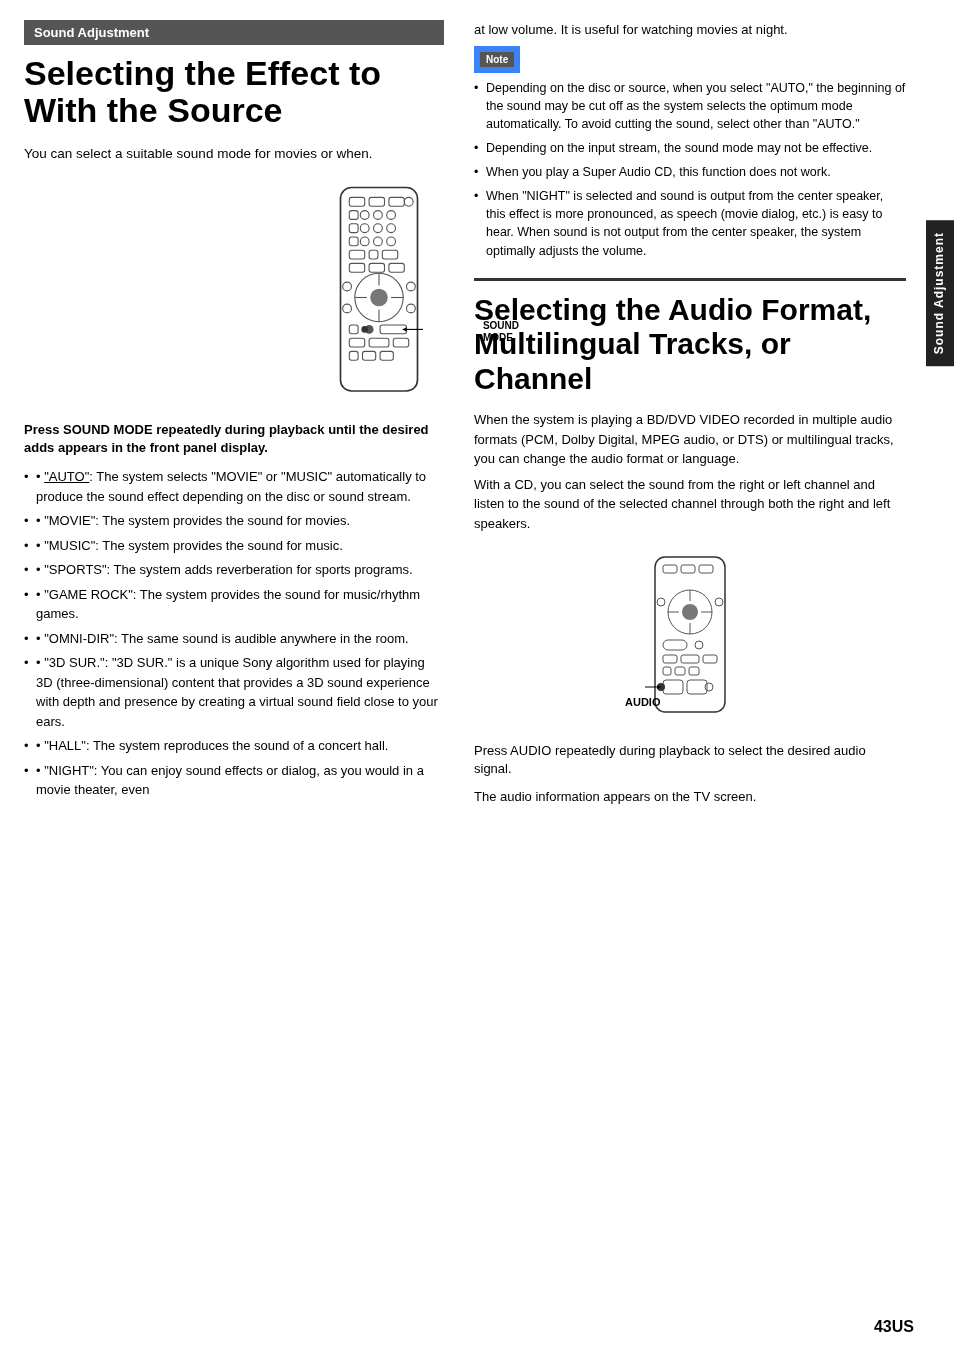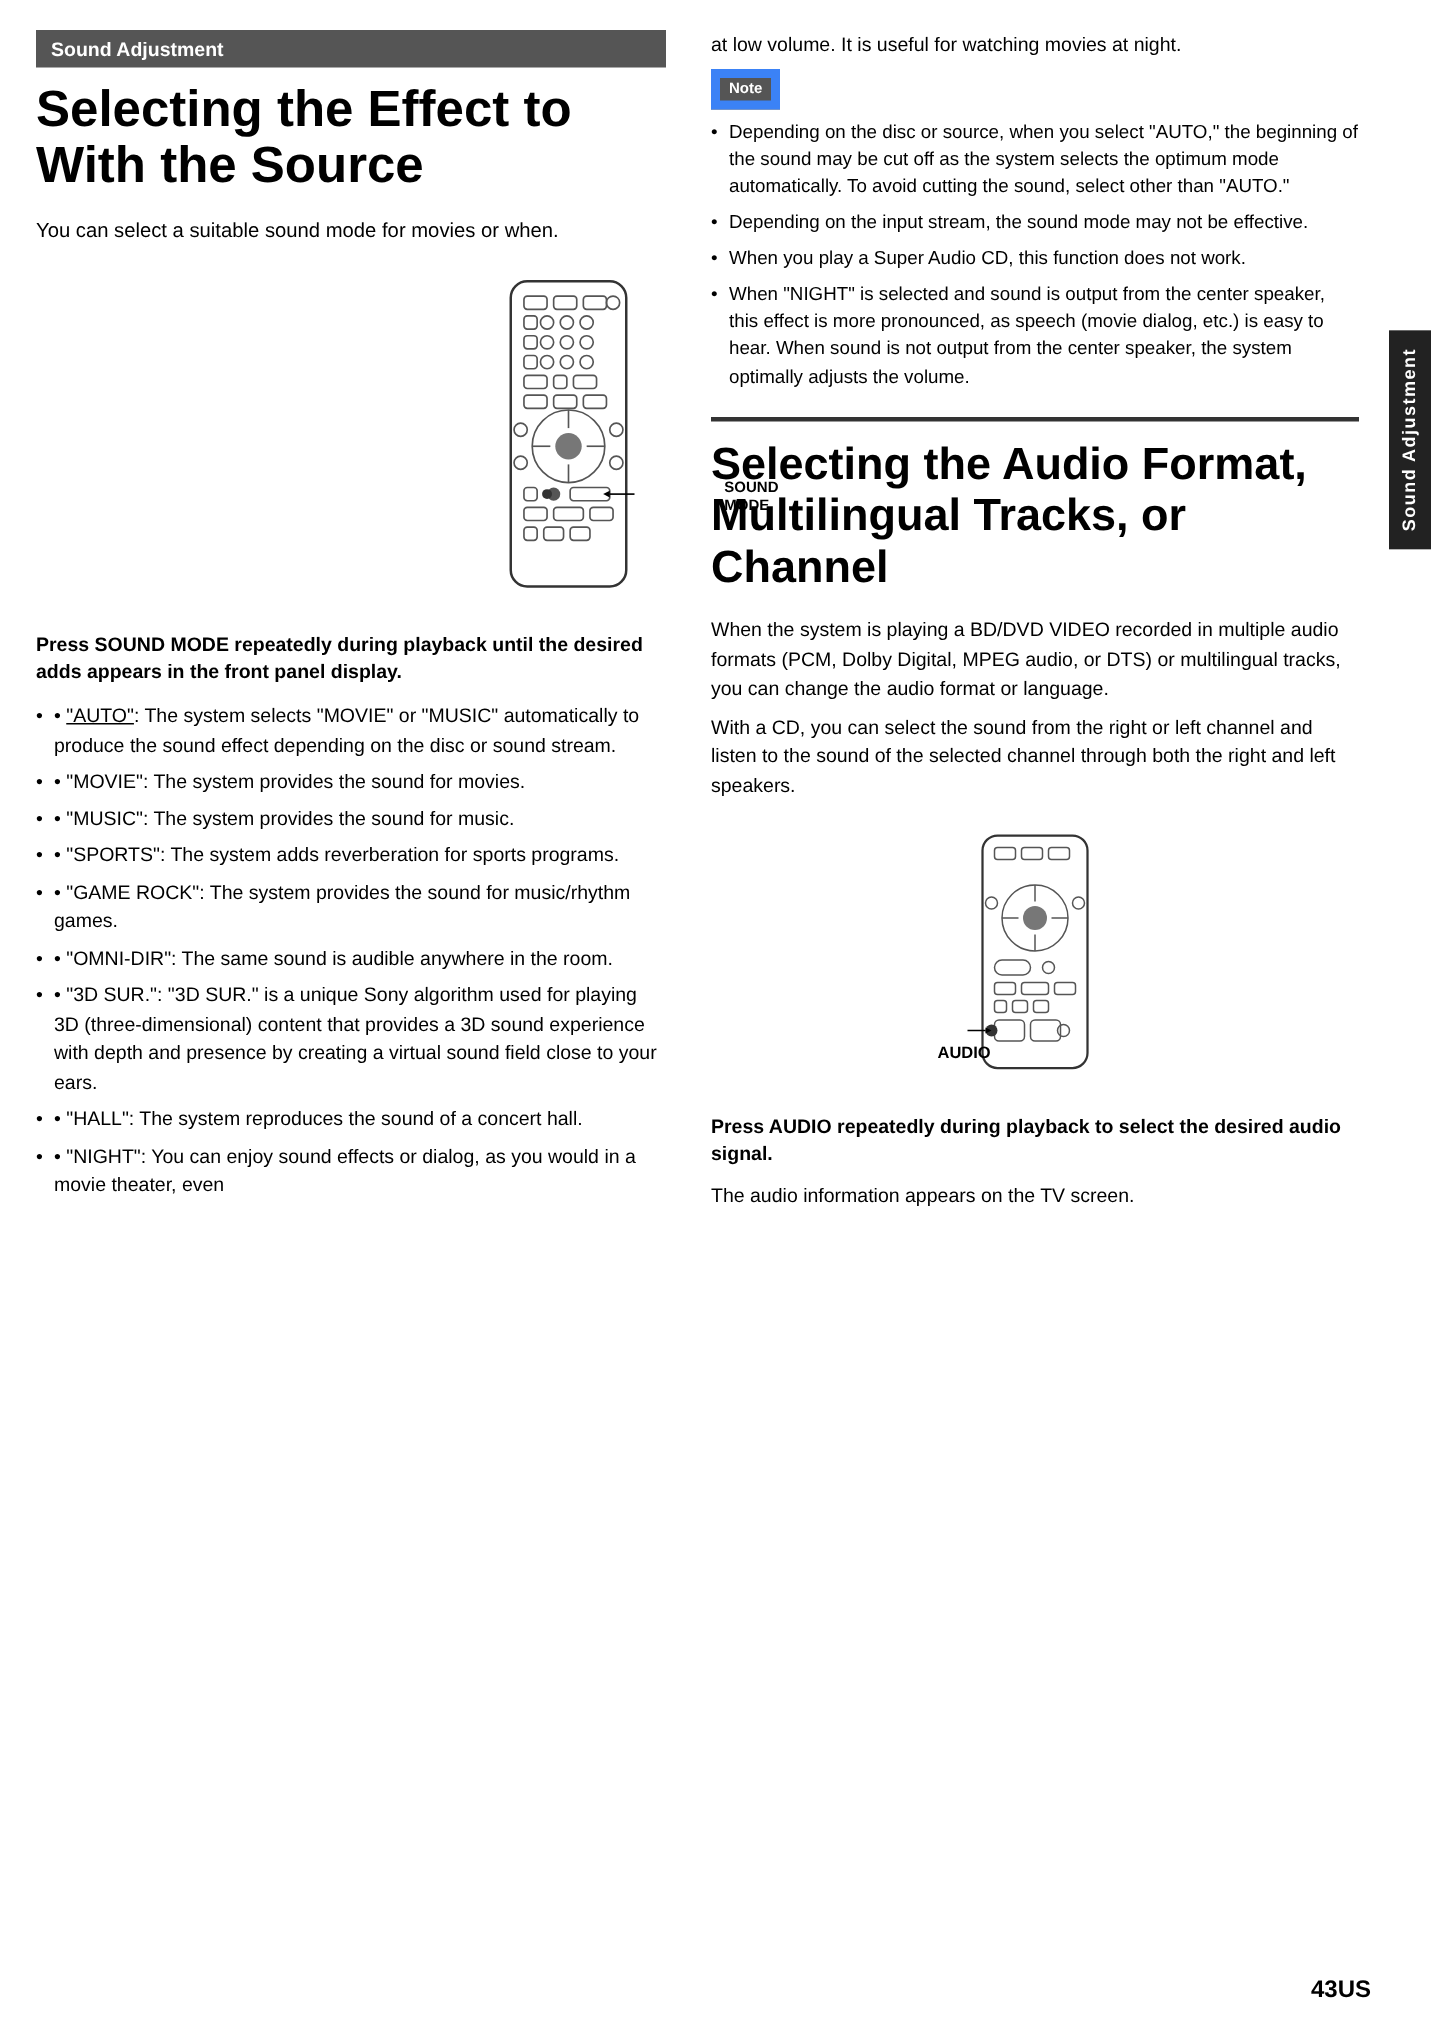--- a/index.html
+++ b/index.html
@@ -192,21 +192,21 @@
     }
 
     .audio-remote-container {
       display: flex;
       justify-content: center;
       margin: 14px 0 12px 0;
       position: relative;
     }
 
     .press-audio-instruction {
-      font-weight: bold;
+      font-weight: normal;
       font-size: 13px;
       margin-bottom: 8px;
       line-height: 1.4;
     }
 
     .audio-info-text {
       font-size: 13px;
       line-height: 1.5;
     }
 

